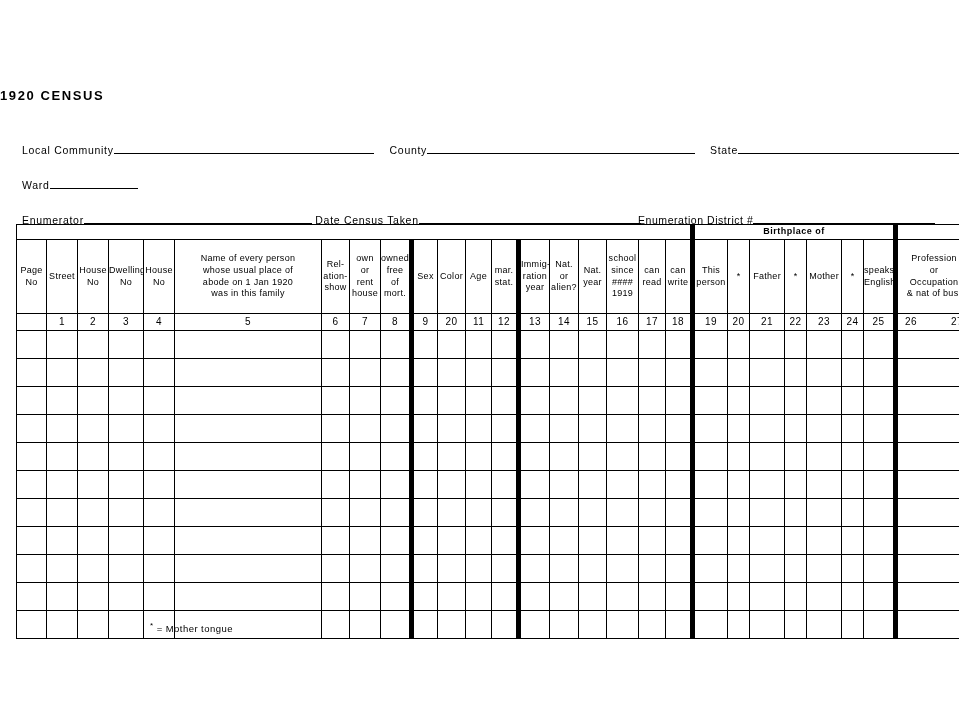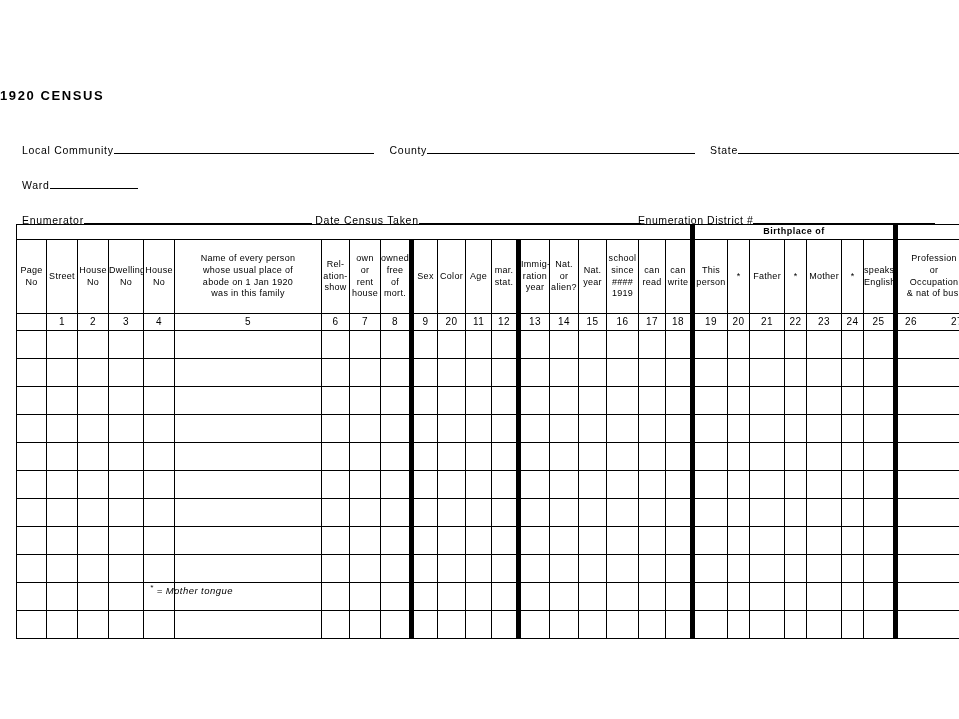--- a/index.html
+++ b/index.html
@@ -94,25 +94,24 @@
   .numsplit {
     display: flex;
     justify-content: space-between;
     padding: 0 7px;
   }
 
   
   #footnotes {
     position: absolute;
     left: 150px;
-    top: 580px;
+    top: 618px;
     font-size: 9.5px;
     letter-spacing: 0.45px;
     line-height: 16px;
-    font-style: italic;
   }
   #footnotes div { white-space: nowrap; }
   .star { vertical-align: super; font-size: 8px; }
 </style>
 </head>
 <body>
 
 <div id="page-title">1920 CENSUS</div>
 
 <div id="form-header">

